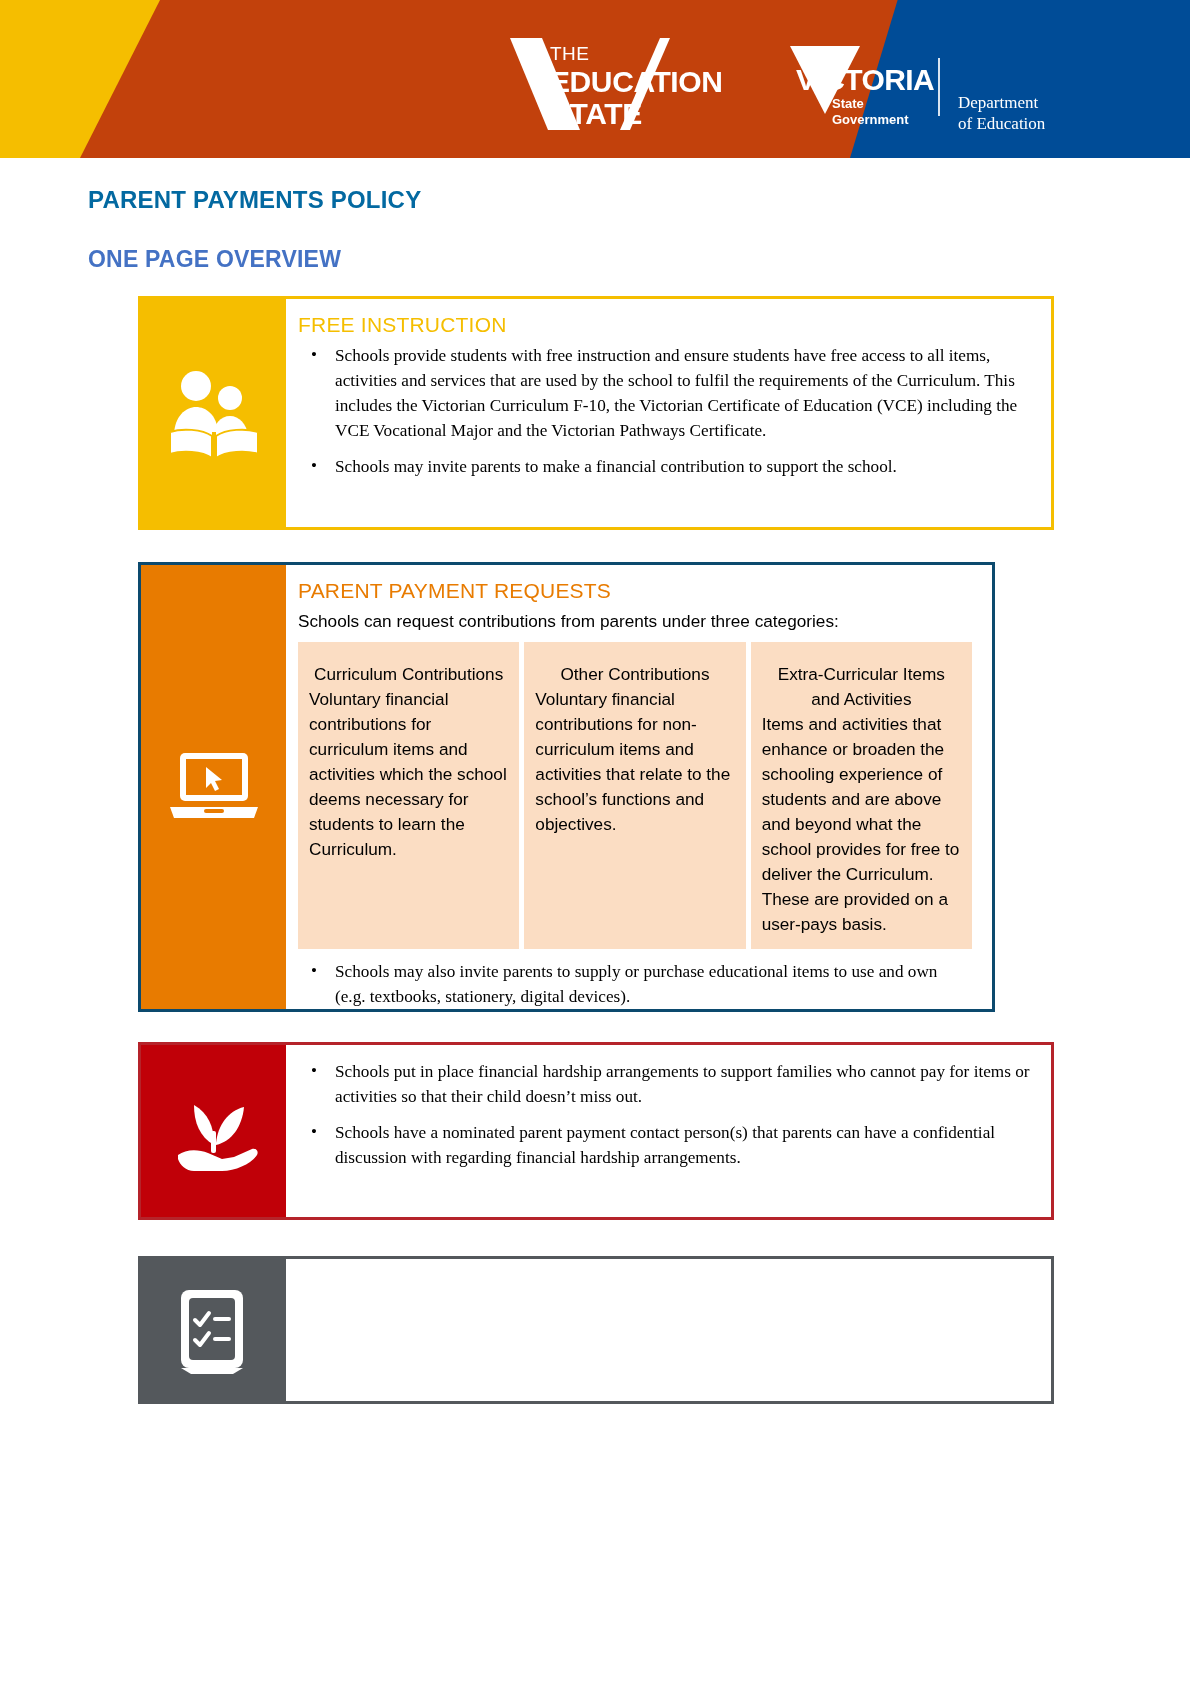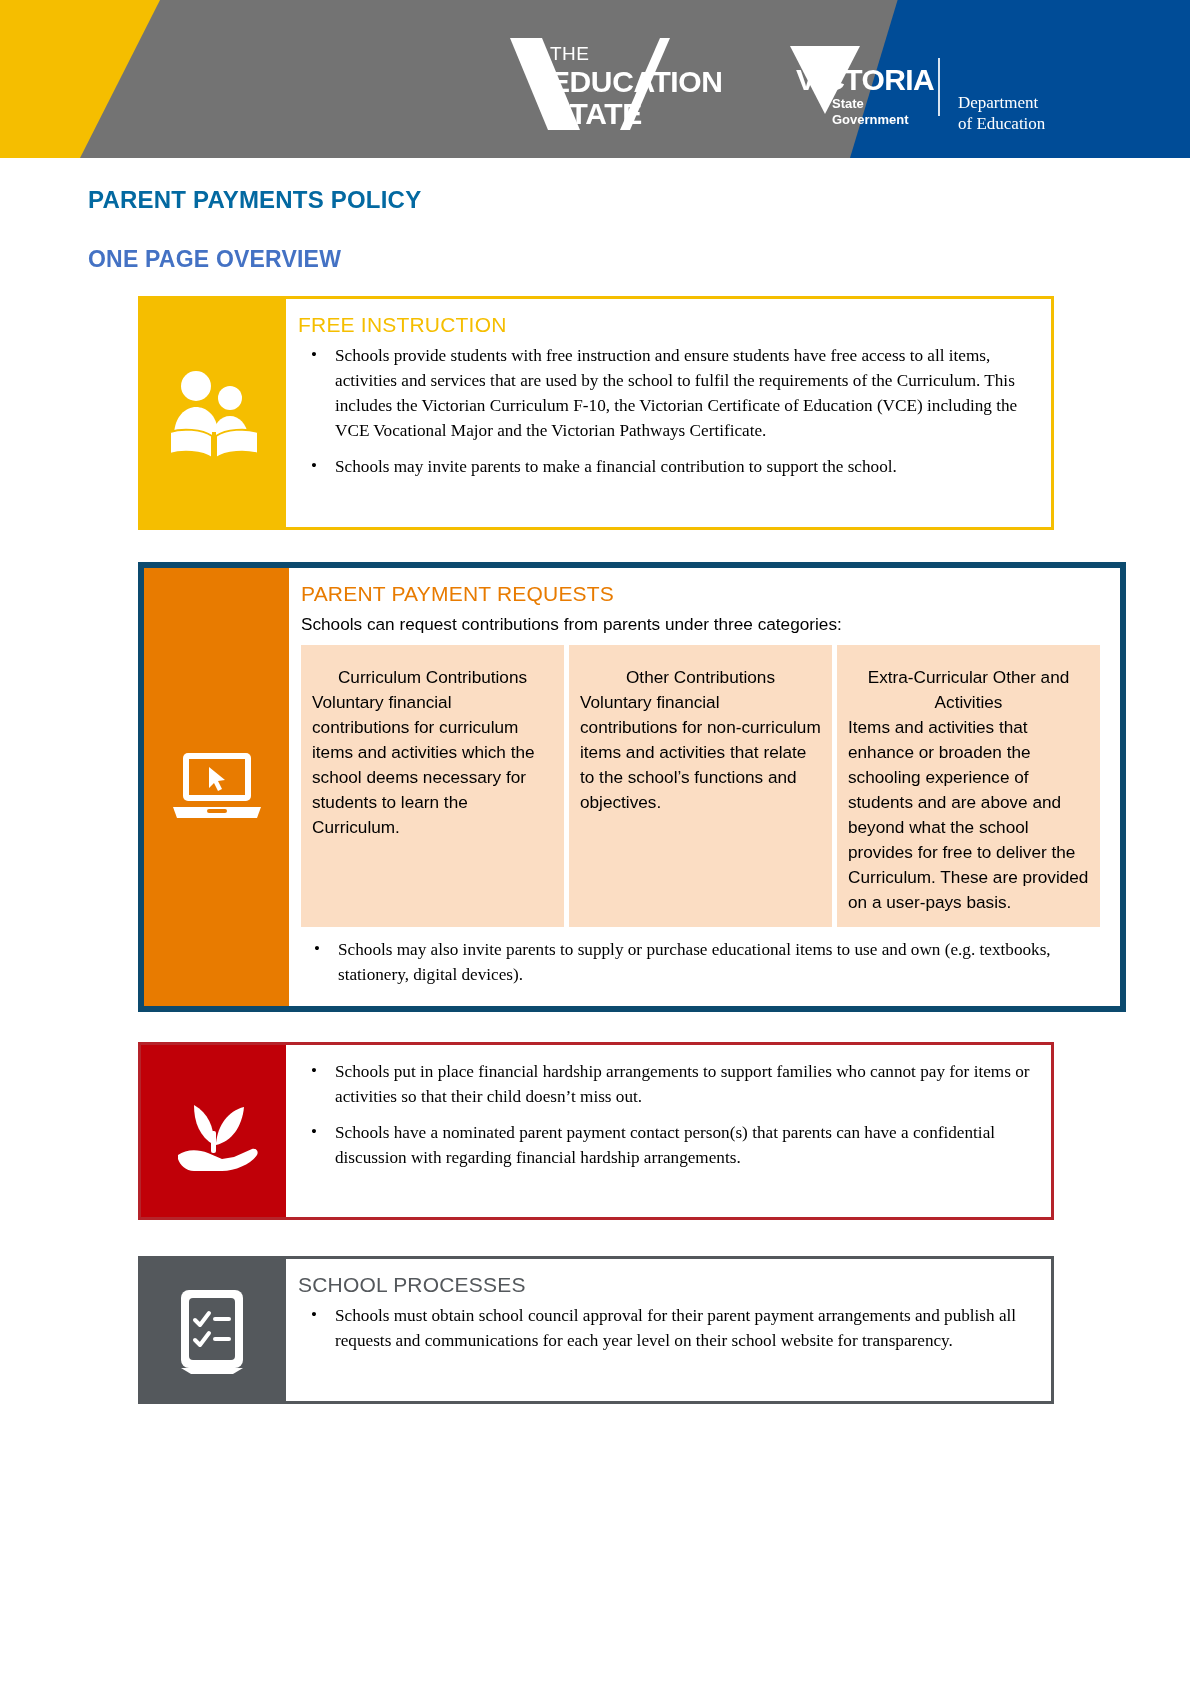--- a/index.html
+++ b/index.html
@@ -15,21 +15,21 @@
     height: 1684px;
     background: #ffffff;
     overflow: hidden;
   }
 
   
   .header {
     position: relative;
     width: 1190px;
     height: 158px;
-    background: #737373;
+    background: #c2410c;
     overflow: hidden;
   }
   .hdr-yellow {
     position: absolute;
     left: 0; top: 0;
     width: 160px; height: 158px;
     background: #F5BE00;
     clip-path: polygon(0 0, 100% 0, 50% 100%, 0 100%);
   }
   .hdr-blue {
@@ -135,22 +135,22 @@
     left: 94px; top: 296px;
     width: 916px; height: 234px;
     border: 3px solid #F5BE00;
   }
   #card-free .card-icon { background: #F5BE00; }
   #card-free .card-h { color: #F5BE00; }
 
   
   #card-requests {
     left: 94px; top: 562px;
-    width: 988px; height: 450px;
-    border: 6px solid #0c4a6e;
+    width: 857px; height: 450px;
+    border: 3px solid #0c4a6e;
   }
   #card-requests .card-icon { background: #E87B00; }
   #card-requests .card-h { color: #E87B00; }
 
   
   #card-financial {
     left: 94px; top: 1042px;
     width: 916px; height: 178px;
     border: 3px solid #B5232A;
   }
@@ -267,21 +267,21 @@
       <div class="cat-table">
         <div class="cat-col">
           <div class="cat-title">Curriculum Contributions</div>
           <div class="cat-desc">Voluntary financial contributions for curriculum items and activities which the school deems necessary for students to learn the Curriculum.</div>
         </div>
         <div class="cat-col">
           <div class="cat-title">Other Contributions</div>
           <div class="cat-desc">Voluntary financial contributions for non-curriculum items and activities that relate to the school’s functions and objectives.</div>
         </div>
         <div class="cat-col">
-          <div class="cat-title">Extra-Curricular Other and Activities</div>
+          <div class="cat-title">Extra-Curricular Items and Activities</div>
           <div class="cat-desc">Items and activities that enhance or broaden the schooling experience of students and are above and beyond what the school provides for free to deliver the Curriculum. These are provided on a user-pays basis.</div>
         </div>
       </div>
 
       <ul class="bl">
         <li>Schools may also invite parents to supply or purchase educational items to use and own (e.g. textbooks, stationery, digital devices).</li>
       </ul>
     </div>
   </div>
 
@@ -307,21 +307,15 @@
       <svg width="86" height="92" viewBox="0 0 86 92">
         <rect x="10" y="6" width="62" height="78" rx="8" fill="#ffffff"></rect>
         <rect x="18" y="14" width="46" height="62" rx="4" fill="#54585C"></rect>
         <polyline points="24,36 29,41 38,29" fill="none" stroke="#ffffff" stroke-width="4" stroke-linecap="round" stroke-linejoin="round"></polyline>
         <rect x="42" y="33" width="18" height="4" rx="2" fill="#ffffff"></rect>
         <polyline points="24,56 29,61 38,49" fill="none" stroke="#ffffff" stroke-width="4" stroke-linecap="round" stroke-linejoin="round"></polyline>
         <rect x="42" y="53" width="18" height="4" rx="2" fill="#ffffff"></rect>
         <path d="M10 84 L72 84 L62 90 L20 90 Z" fill="#ffffff"></path>
       </svg>
     </div>
-    <div class="card-body">
-      <div class="card-h">SCHOOL PROCESSES</div>
-      <ul class="bl">
-        <li>Schools must obtain school council approval for their parent payment arrangements and publish all requests and communications for each year level on their school website for transparency.</li>
-      </ul>
-    </div>
   </div>
 
 </div>
 
 </body></html>

